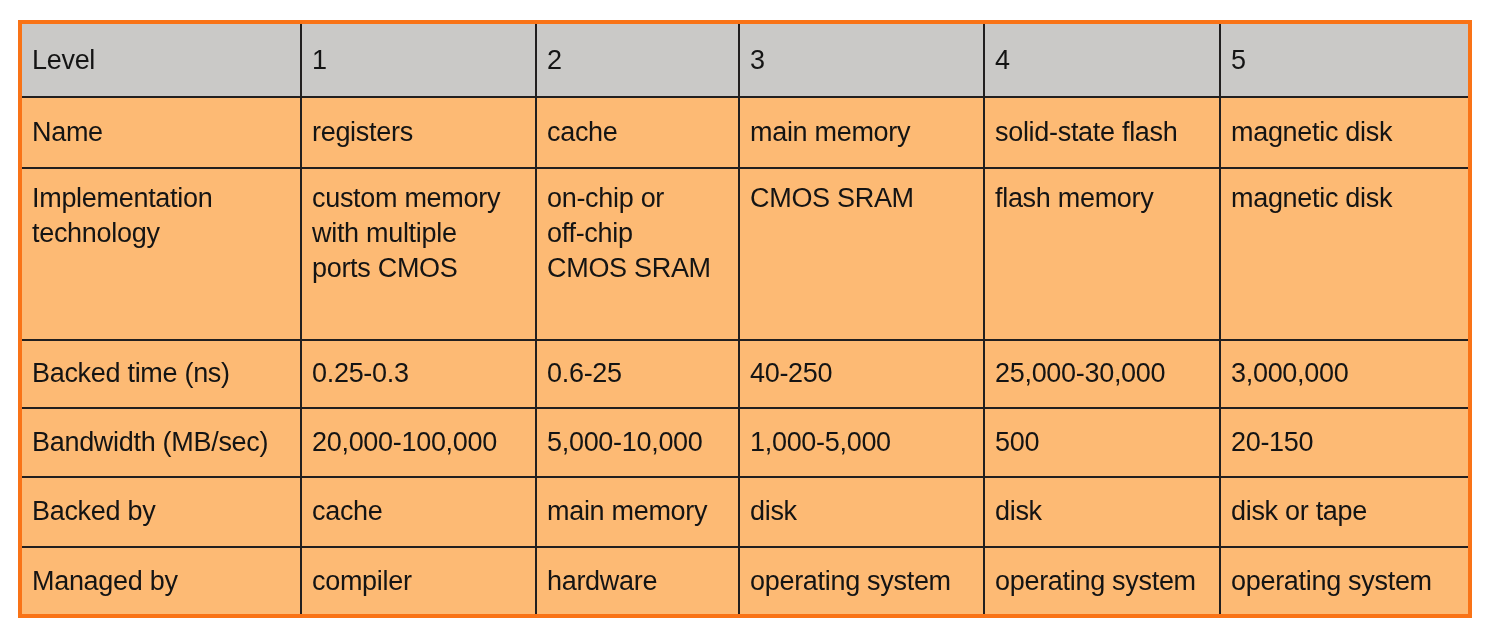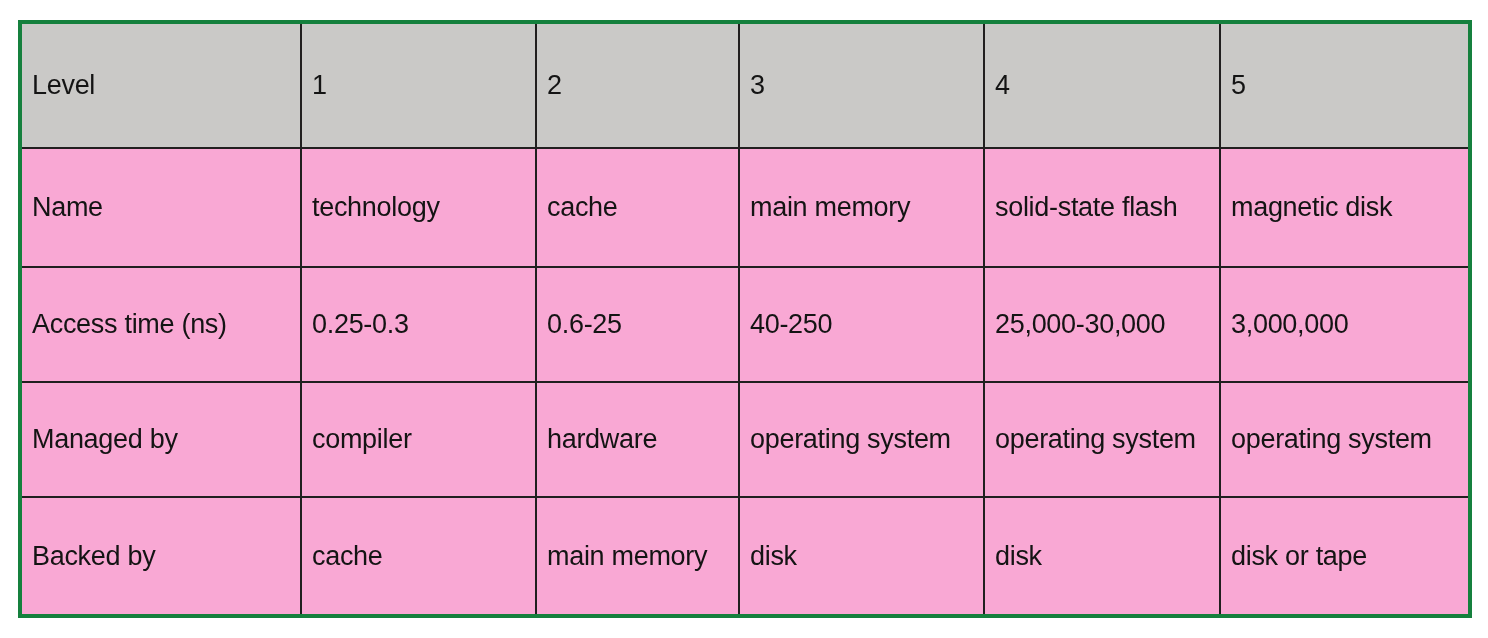--- a/index.html
+++ b/index.html
@@ -22,21 +22,21 @@
   }
 
   .memory-table {
     position: absolute;
     left: 18px;
     top: 20px;
     width: 1450px;
     height: 598px;
     border-collapse: collapse;
     table-layout: fixed;
-    border: 4px solid #15803d;
+    border: 4px solid #f97316;
     background: #cde6f0;
     box-sizing: border-box;
   }
 
   .memory-table td {
     border: 2px solid #211f1f;
     padding: 0 10px;
     vertical-align: middle;
     font-family: "Liberation Sans", sans-serif;
     font-size: 27px;
@@ -57,21 +57,21 @@
   .c5 { width: 250px; }
 
   
   tr.header-row td {
     background: #cac9c7;
     height: 66px;
   }
 
   
   tr.body-row td {
-    background: #f9a8d4;
+    background: #fdba74;
   }
 
   tr.row-name td       { height: 62px; }
   tr.row-size td       { height: 62px; }
   tr.row-impl td       { height: 150px; vertical-align: top; padding-top: 12px; }
   tr.row-access td     { height: 60px; }
   tr.row-bandwidth td  { height: 60px; }
   tr.row-managed td    { height: 60px; }
   tr.row-backed td     { height: 62px; }
 
@@ -103,53 +103,74 @@
         <td class="c0">Level</td>
         <td class="c1">1</td>
         <td class="c2">2</td>
         <td class="c3">3</td>
         <td class="c4">4</td>
         <td class="c5">5</td>
       </tr>
 
       <tr class="body-row row-name">
         <td class="c0">Name</td>
-        <td class="c1">technology</td>
+        <td class="c1">registers</td>
         <td class="c2">cache</td>
         <td class="c3">main memory</td>
         <td class="c4">solid-state flash</td>
         <td class="c5">magnetic disk</td>
       </tr>
 
 
+      <tr class="body-row row-impl">
+        <td class="c0 multiline">Implementation
+technology</td>
+        <td class="c1 multiline indented">custom memory
+with multiple
+ports CMOS</td>
+        <td class="c2 multiline">on-chip or
+off-chip
+CMOS SRAM</td>
+        <td class="c3 multiline">CMOS SRAM</td>
+        <td class="c4 multiline">flash memory</td>
+        <td class="c5 multiline">magnetic disk</td>
+      </tr>
 
       <tr class="body-row row-access">
-        <td class="c0">Access time (ns)</td>
+        <td class="c0">Backed time (ns)</td>
         <td class="c1">0.25-0.3</td>
         <td class="c2">0.6-25</td>
         <td class="c3">40-250</td>
         <td class="c4">25,000-30,000</td>
         <td class="c5">3,000,000</td>
       </tr>
 
-
-      <tr class="body-row row-managed">
-        <td class="c0">Managed by</td>
-        <td class="c1">compiler</td>
-        <td class="c2">hardware</td>
-        <td class="c3">operating system</td>
-        <td class="c4">operating system</td>
-        <td class="c5">operating system</td>
+      <tr class="body-row row-bandwidth">
+        <td class="c0">Bandwidth (MB/sec)</td>
+        <td class="c1">20,000-100,000</td>
+        <td class="c2">5,000-10,000</td>
+        <td class="c3">1,000-5,000</td>
+        <td class="c4">500</td>
+        <td class="c5">20-150</td>
       </tr>
 
       <tr class="body-row row-backed">
         <td class="c0">Backed by</td>
         <td class="c1">cache</td>
         <td class="c2">main memory</td>
         <td class="c3">disk</td>
         <td class="c4">disk</td>
         <td class="c5">disk or tape</td>
       </tr>
 
+      <tr class="body-row row-managed">
+        <td class="c0">Managed by</td>
+        <td class="c1">compiler</td>
+        <td class="c2">hardware</td>
+        <td class="c3">operating system</td>
+        <td class="c4">operating system</td>
+        <td class="c5">operating system</td>
+      </tr>
+
     </tbody>
   </table>
 
 </div>
 
 </body></html>

